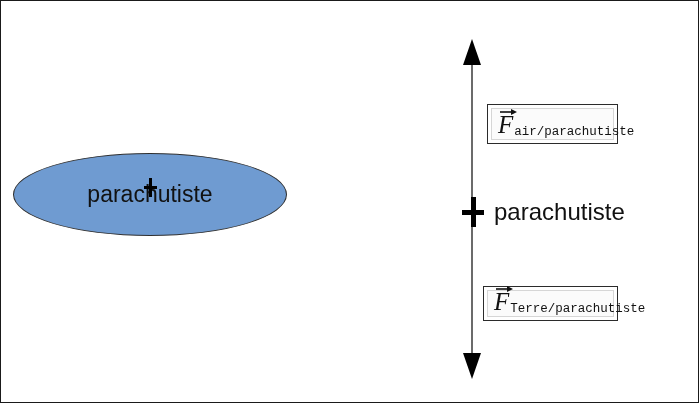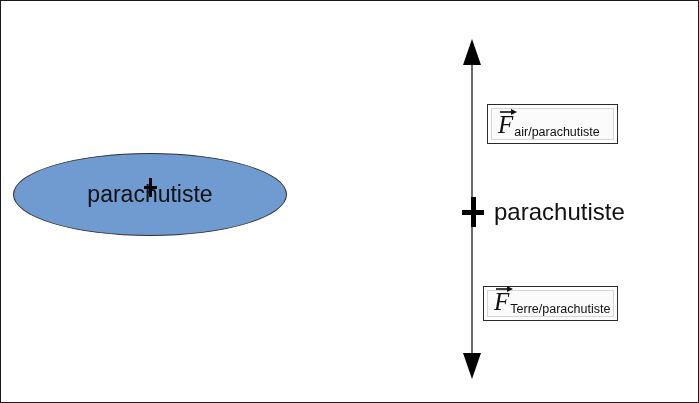--- a/index.html
+++ b/index.html
@@ -173,21 +173,21 @@
   }
   .force-vec {
     position: absolute;
     left: 2px;
     top: -4px;
     width: 17px;
     height: 8px;
   }
   .force-vec svg { display: block; }
   .force-sub {
-    font-family: Liberation Sans, sans-serif;
+    font-family: Liberation Mono, monospace;
     font-size: 12.5px;
     line-height: 1;
     color: #111111;
     position: relative;
     top: 1px;
     white-space: nowrap;
   }
 </style>
 </head>
 <body>

